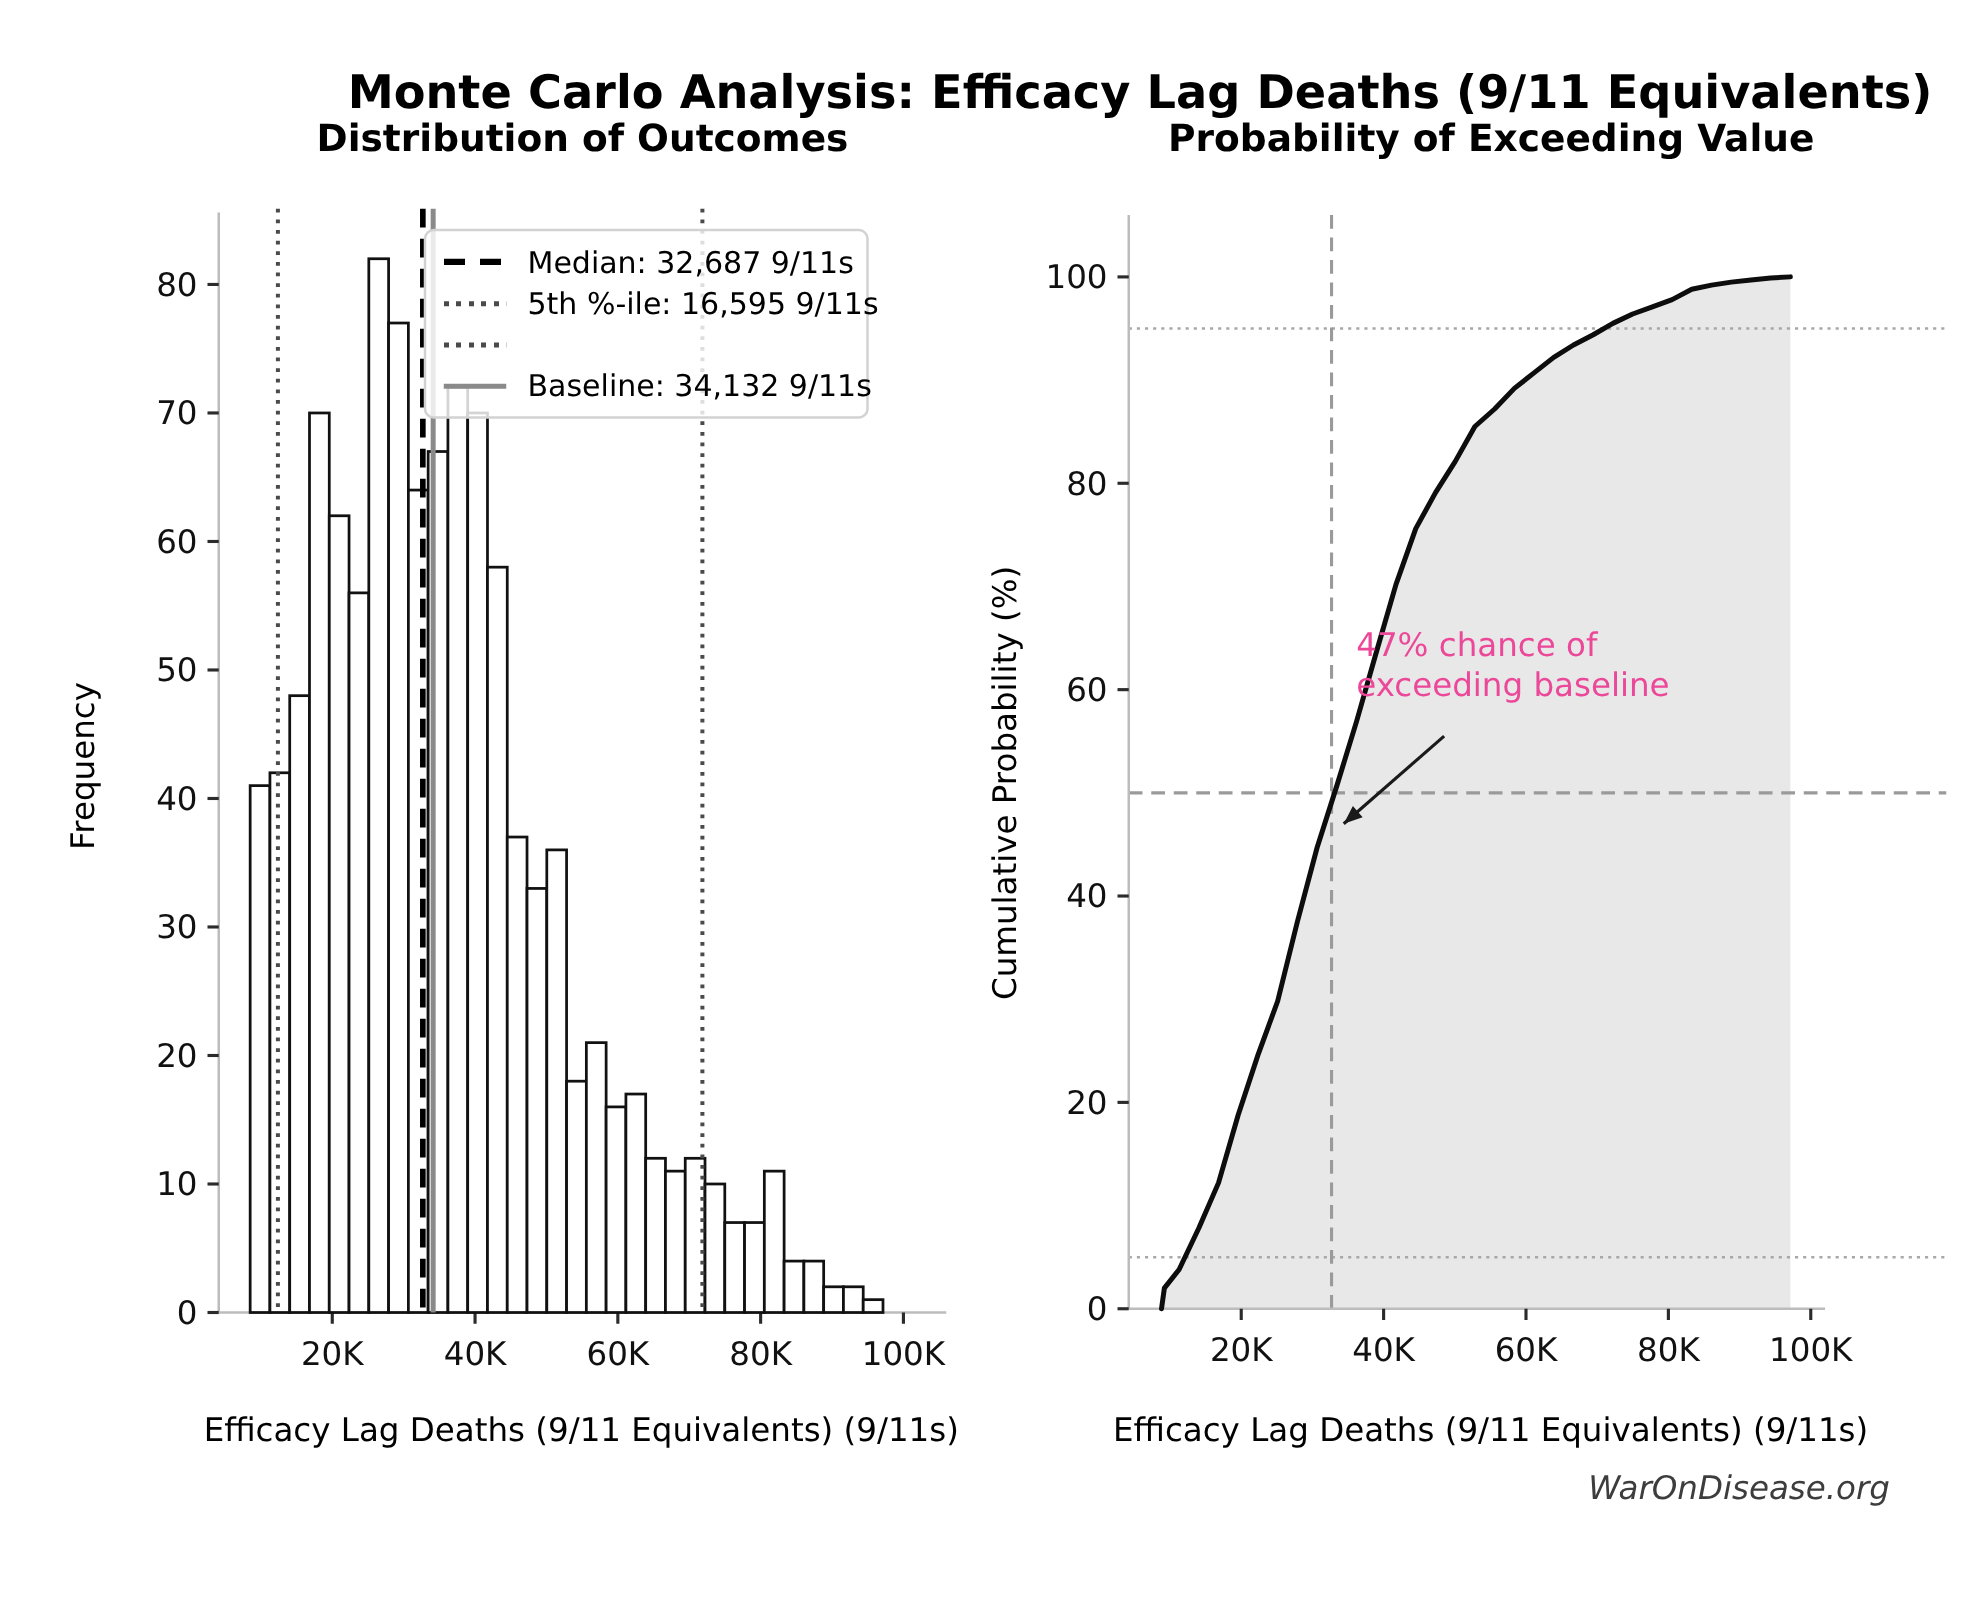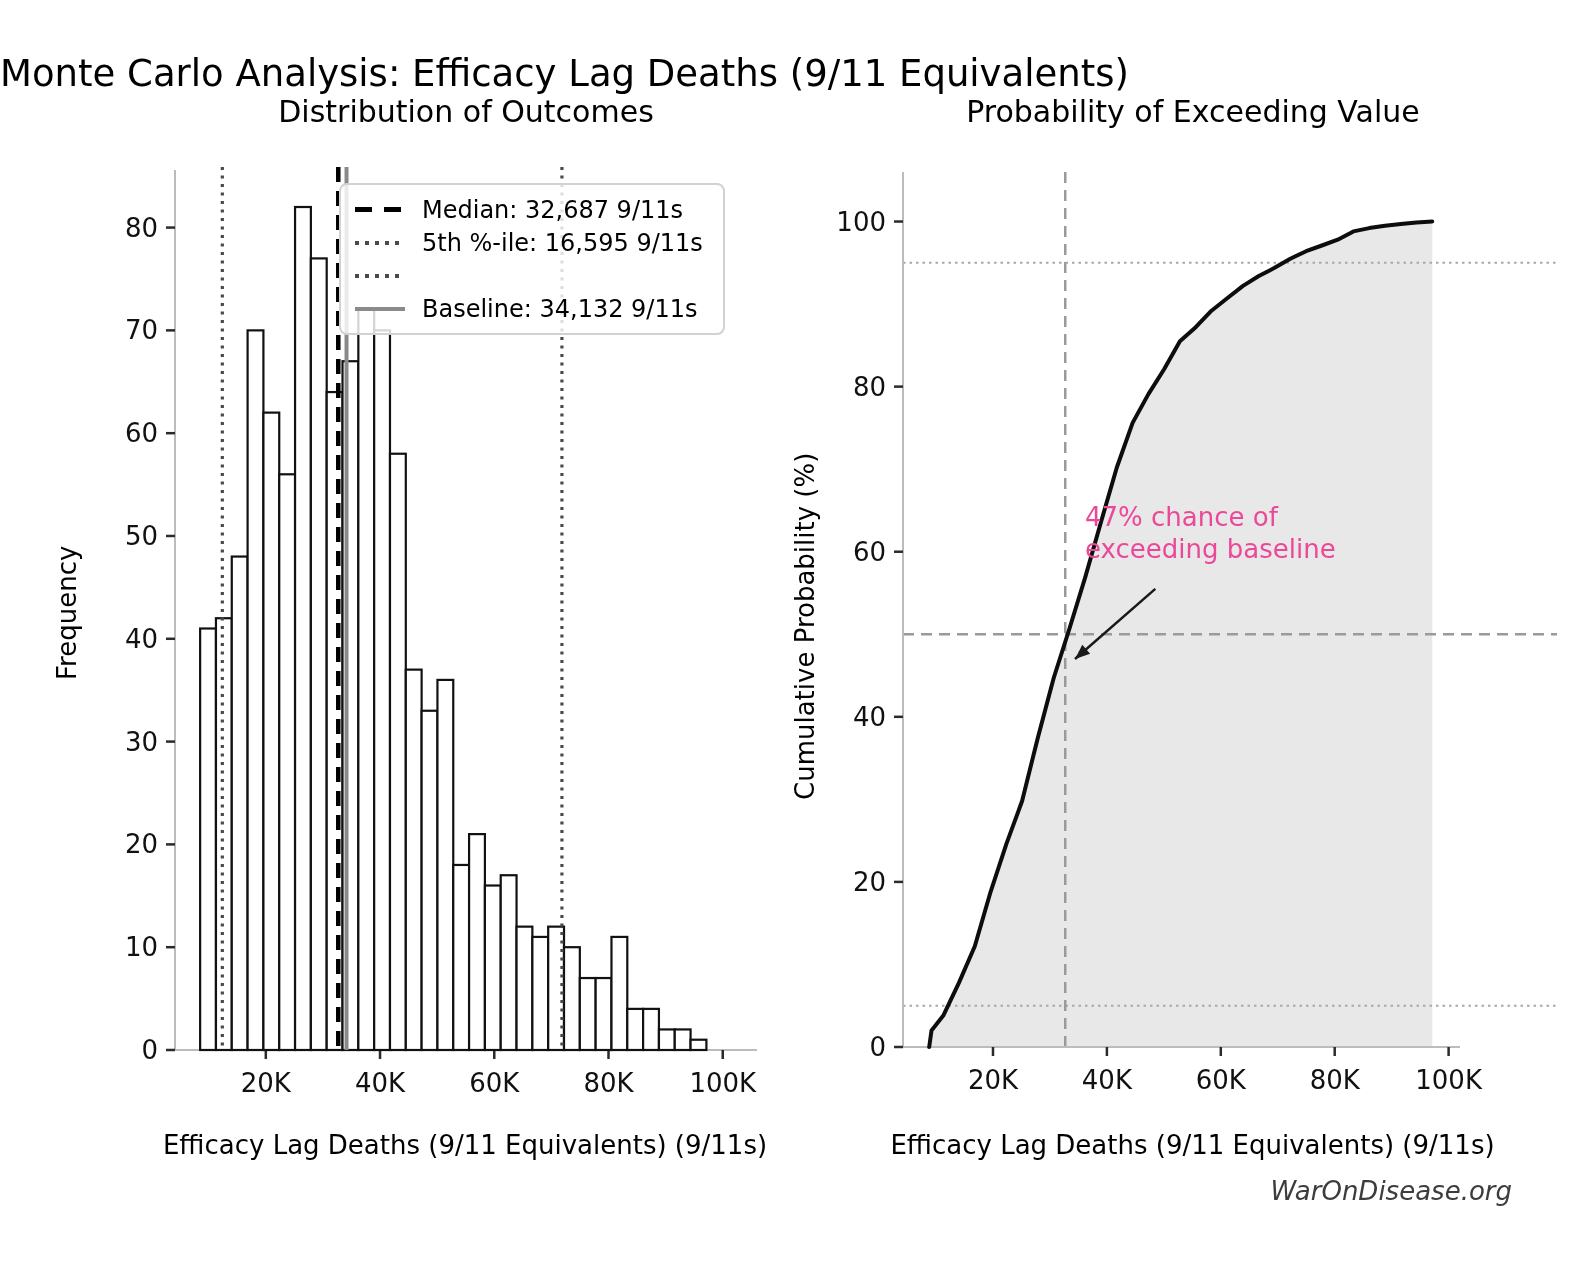--- a/index.html
+++ b/index.html
@@ -1,38 +1,38 @@
 <!DOCTYPE html>
 <html><head>
 <meta charset="utf-8">
 <style>
   html,body{margin:0;padding:0;background:#ffffff;}
   #canvas{
     position:relative;width:1580px;height:1280px;background:#ffffff;
     font-family:"DejaVu Sans","Liberation Sans",sans-serif;overflow:hidden;
   }
   .suptitle{
-    position:absolute;top:52px;left:0;width:1546px;text-align:left;
-    font-size:37px;font-weight:normal;color:#000;letter-spacing:0px;
+    position:absolute;top:52px;left:0;width:1546px;text-align:right;
+    font-size:37px;font-weight:bold;color:#000;letter-spacing:0px;
   }
-  .panel-title{position:absolute;top:94px;text-align:center;font-size:30px;font-weight:normal;color:#000;}
+  .panel-title{position:absolute;top:94px;text-align:center;font-size:30px;font-weight:bold;color:#000;}
   #hist-title{left:175px;width:582px;}
   #cdf-title{left:903px;width:580px;}
   .xaxis-label{position:absolute;top:1130px;text-align:center;font-size:26px;color:#000;}
   #hist-xlabel{left:140px;width:650px;}
   #cdf-xlabel{left:870px;width:645px;}
   .yaxis-label{
     position:absolute;font-size:26px;color:#000;white-space:nowrap;
     transform:rotate(-90deg);transform-origin:left top;
   }
   #hist-ylabel{left:52px;top:680px;}
   #cdf-ylabel{left:790px;top:800px;}
   #plot{position:absolute;left:0;top:0;}
   .legend{
-    position:absolute;left:339px;top:183px;width:386px;height:152px;
+    position:absolute;left:339px;top:183px;width:356px;height:152px;
     background:rgba(255,255,255,0.82);border:2px solid #d2d2d2;border-radius:8px;
     box-sizing:border-box;display:flex;flex-direction:column;justify-content:space-around;
     padding:8px 14px;z-index:5;
   }
   .legend-row{display:flex;align-items:center;height:32px;}
   .swatch{width:50px;margin-right:17px;flex:none;}
   .sw-dashed-black{height:5px;background:repeating-linear-gradient(90deg,#000 0 17px,rgba(0,0,0,0) 17px 29px);}
   .sw-dotted-gray{height:4px;background:repeating-linear-gradient(90deg,#4a4a4a 0 4px,rgba(0,0,0,0) 4px 10px);}
   .sw-solid-gray{height:4px;background:#8a8a8a;}
   .legend-label{font-size:24px;color:#000;white-space:nowrap;}

